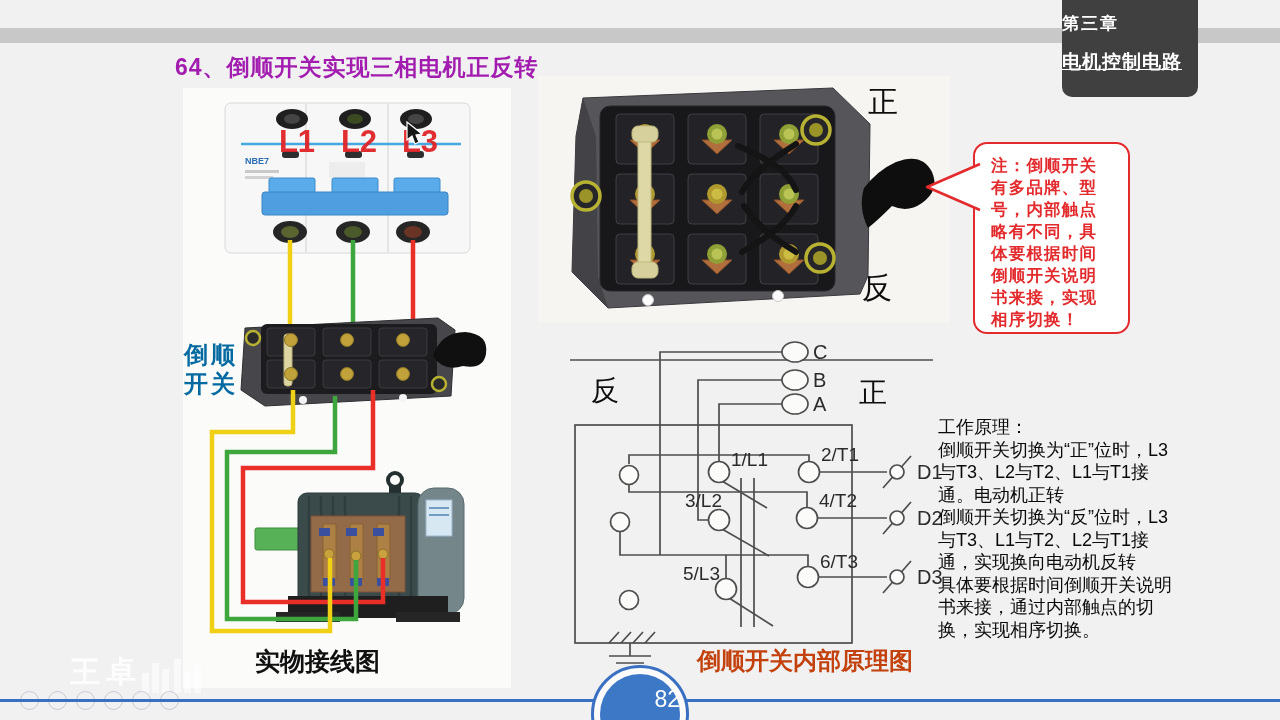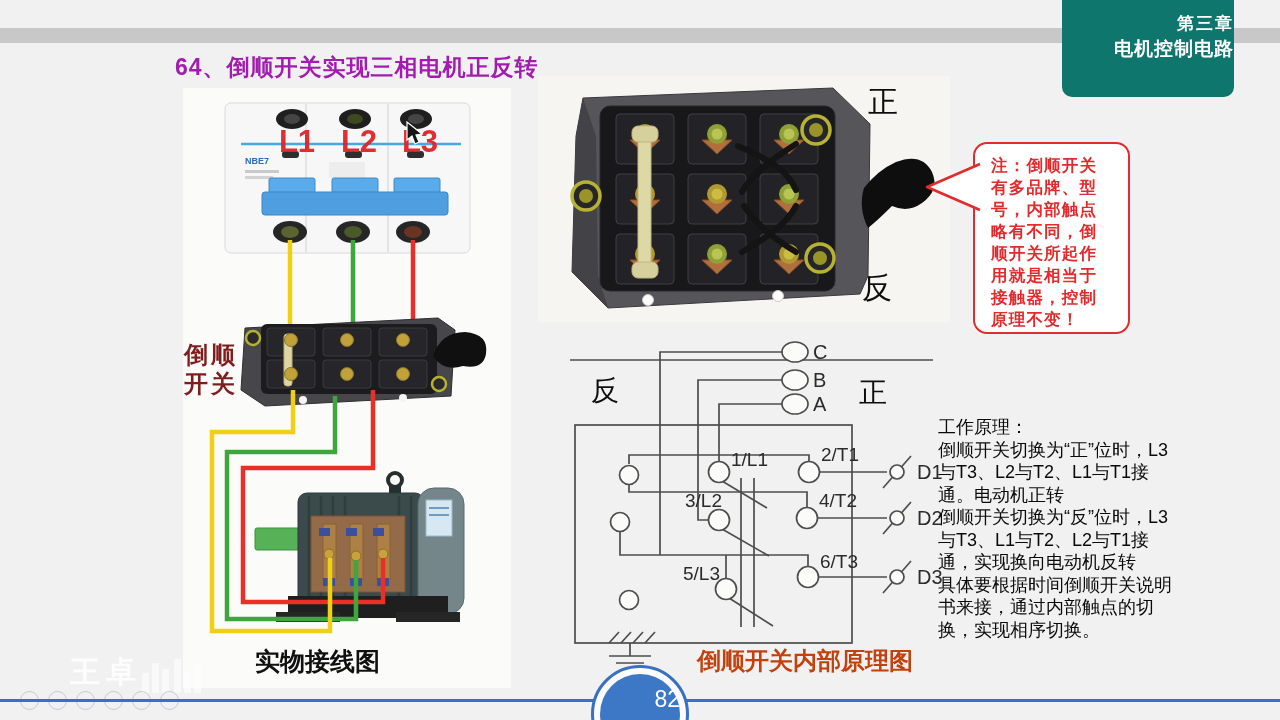--- a/index.html
+++ b/index.html
@@ -8,35 +8,35 @@
     position:relative; overflow:hidden;
     background:#f1f1f2;
     font-family:"Liberation Sans", sans-serif;
     color:#111;
   }
   .abs { position:absolute; }
 
   
   .gray-bar { left:0; top:28px; width:1280px; height:15px; background:#c8c8c9; }
   .banner {
-    left:1062px; top:0; width:172px; height:97px;
-    background:#0f766e; border-radius:0 0 10px 10px;
-    color:#fff; text-align:right; z-index:5;
+    left:1062px; top:0; width:136px; height:97px;
+    background:#404040; border-radius:0 0 10px 10px;
+    color:#fff; text-align:left; z-index:5;
   }
   .banner .chapter { margin-top:12px; font-size:17px; font-weight:700; letter-spacing:2px; }
-  .banner .btitle  { margin-top:1px; font-size:19px; font-weight:700; letter-spacing:1px; }
+  .banner .btitle  { margin-top:14px; font-size:19px; font-weight:700; letter-spacing:1px;text-decoration:underline; }
 
   .page-title { left:175px; top:52px; font-size:23px; font-weight:700; letter-spacing:1px; color:#a21caf; }
 
   
   .panel-left  { left:183px; top:88px;  width:328px; height:600px; background:#fbfbfa; }
   .panel-photo { left:538px; top:76px;  width:412px; height:246px; background:#f7f5f2; }
 
   .switch-label { left:184px; top:340px; font-size:24px; line-height:29px; font-weight:700;
-                  color:#7f1d1d; letter-spacing:3px; z-index:3; }
+                  color:#0369a1; letter-spacing:3px; z-index:3; }
   .caption-left { left:255px; top:645px; width:190px; text-align:left;
                   font-size:25px; font-weight:700; color:#101010; z-index:3; }
   .caption-schem { left:660px; top:645px; width:290px; text-align:center;
                   font-size:24px; font-weight:700; color:#c2410c; z-index:3; }
 
   .lbl-forward { left:868px; top:82px;  font-size:30px; font-weight:500; color:#0d0d0d; z-index:3; }
   .lbl-reverse { left:862px; top:268px; font-size:30px; font-weight:500; color:#0d0d0d; z-index:3; }
 
   
   .bubble {
@@ -309,21 +309,21 @@
 
   <path d="M326,112 Q340,94 358,86 Q384,76 394,96 Q402,114 384,127 Q370,137 354,130 Q340,144 330,152 Q320,132 326,112 Z" fill="#0e0e0e"></path>
 
   <circle cx="110" cy="224" r="5.5" fill="#fdfdfd" stroke="#c9c9c9"></circle>
   <circle cx="240" cy="220" r="5.5" fill="#fdfdfd" stroke="#c9c9c9"></circle>
 </svg>
 
 <div class="abs lbl-forward">正</div>
 <div class="abs lbl-reverse">反</div>
 
-<div class="abs bubble">注：倒顺开关有多品牌、型号，内部触点略有不同，倒顺开关所起作用就是相当于接触器，控制原理不变！</div>
+<div class="abs bubble">注：倒顺开关有多品牌、型号，内部触点略有不同，具体要根据时间倒顺开关说明书来接，实现相序切换！</div>
 <svg class="abs bubble-tail" width="58" height="56" viewBox="0 0 58 56">
   <path d="M56,4 L3,27 L56,50" fill="#ffffff" stroke="#e32a2d" stroke-width="2.5" stroke-linejoin="round"></path>
 </svg>
 
 <svg class="abs z2" style="left:545px; top:340px;" width="420" height="348" viewBox="0 0 420 348">
   <g fill="none" stroke="#4d4d4d" stroke-width="1.7">
     <line x1="25" y1="20" x2="388" y2="20"></line>
 
     <path d="M238,12 H115 V215"></path>
     <path d="M238,40 H153 V180 H163"></path>

